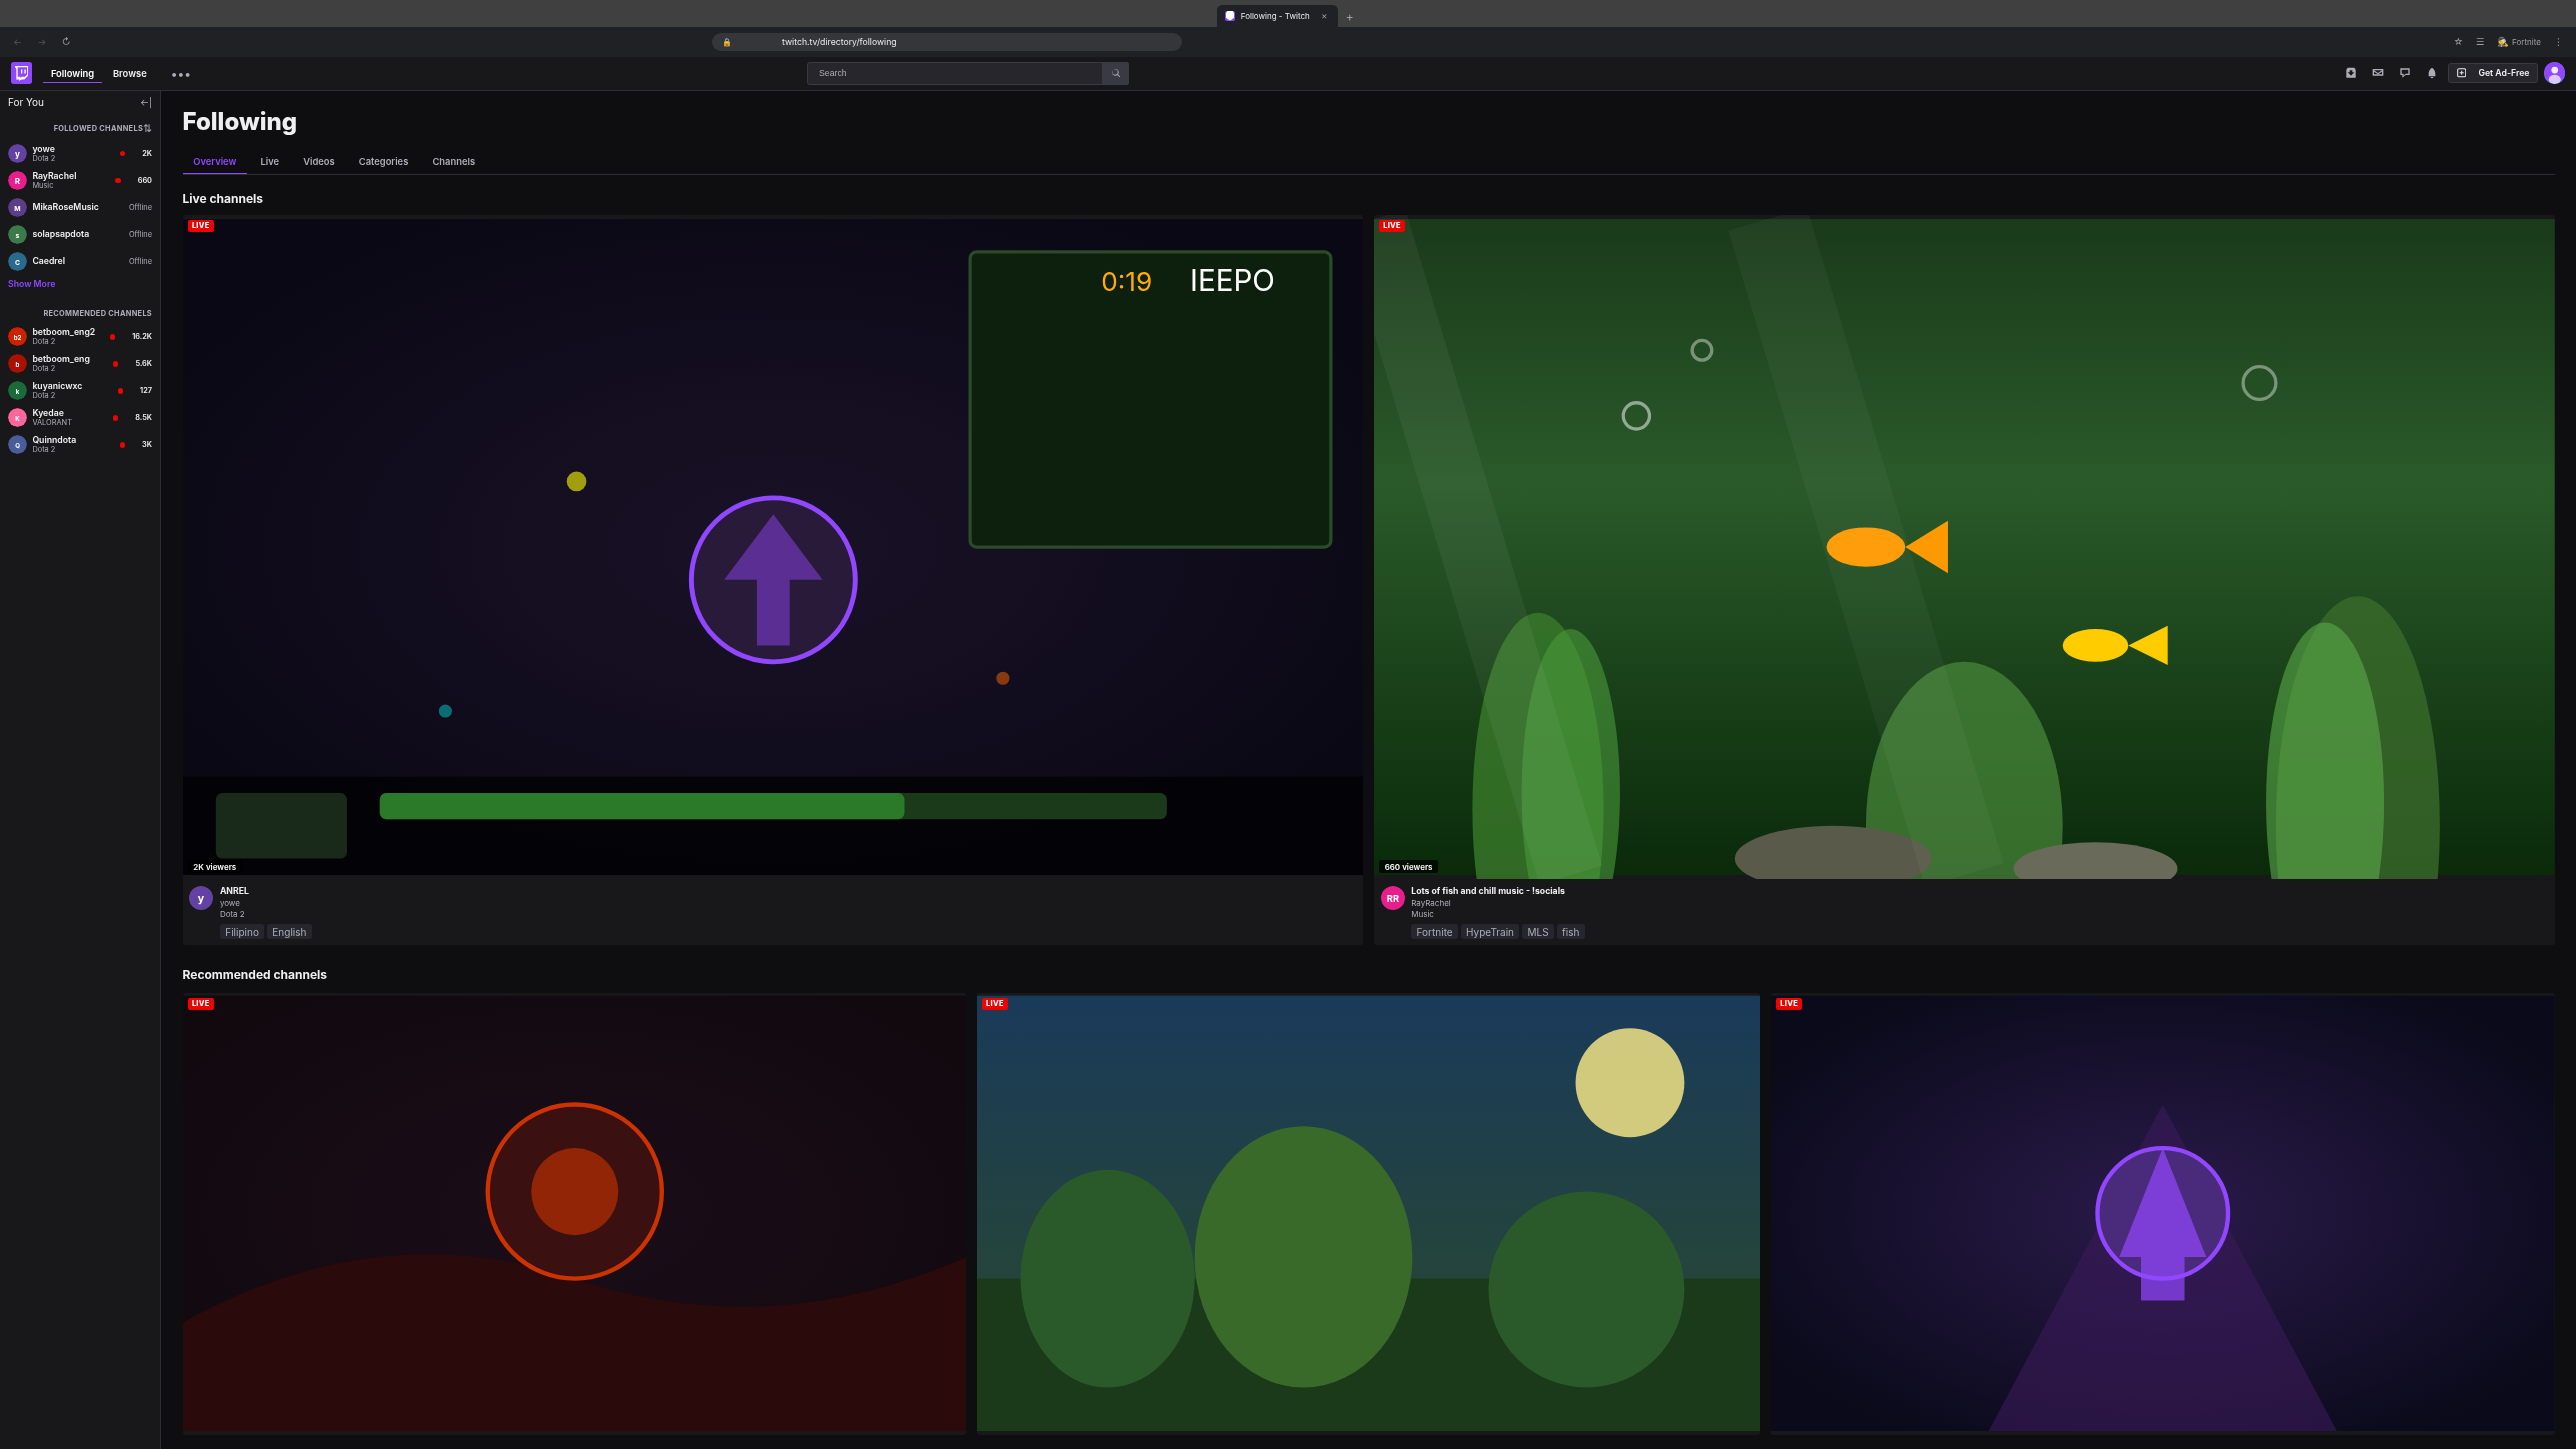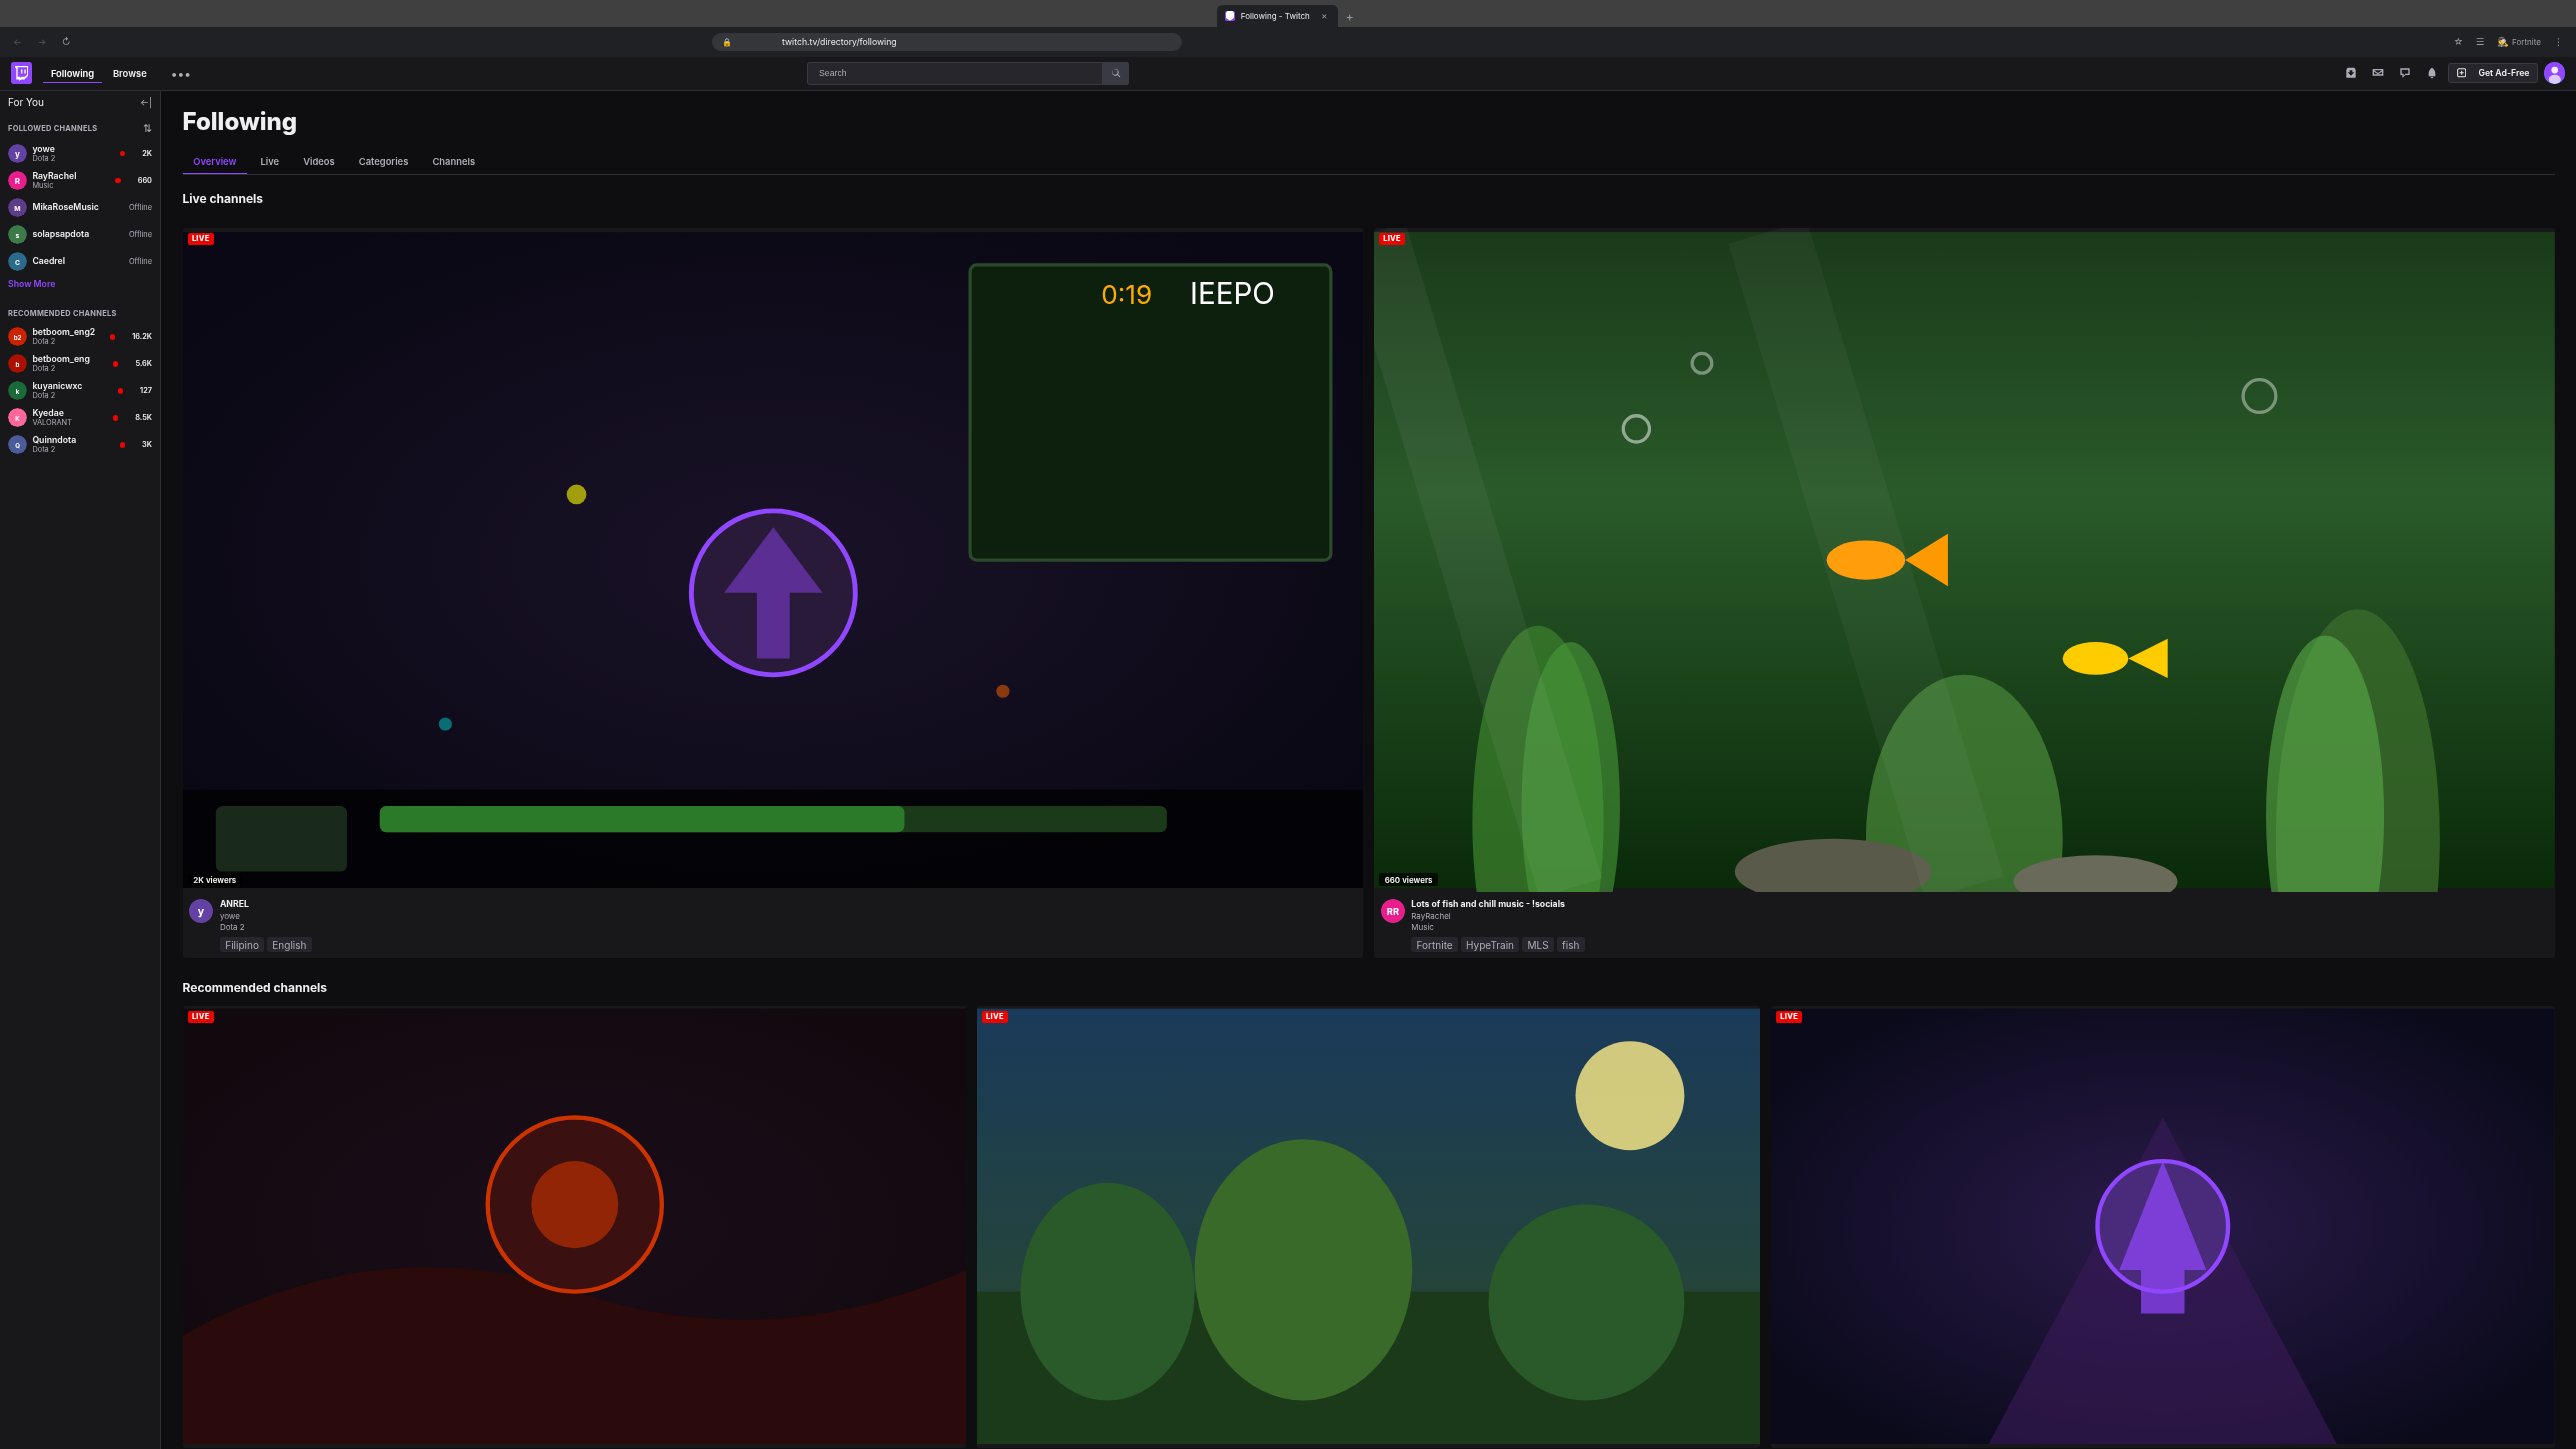--- a/index.html
+++ b/index.html
@@ -42,21 +42,21 @@
 
     
     .app-body { display: flex; flex: 1; overflow: hidden; }
 
     
     .sidebar { width: 161px; background: #18181b; border-right: 0.7px solid #2e2e35; display: flex; flex-direction: column; overflow-y: auto; flex-shrink: 0; padding-bottom: 10.7px; }
     .sidebar::-webkit-scrollbar { width: 2.7px; }
     .sidebar::-webkit-scrollbar-track { background: transparent; }
     .sidebar::-webkit-scrollbar-thumb { background: #3a3a45; border-radius: 1.3px; }
     .sidebar-section { padding: 5.4px 0; }
-    .sidebar-header { display: flex; align-items: center; justify-content: space-between; padding: 5.4px 8px; }
+    .sidebar-header { display: flex; align-items: center; justify-content: flex-end; padding: 5.4px 8px; }
     .sidebar-header-title { font-size: 7.4px; font-weight: 700; color: #adadb8; text-transform: uppercase; letter-spacing: 0.3px; }
     .sidebar-header-icon { color: #adadb8; font-size: 9.4px; cursor: pointer; }
     .sidebar-for-you { display: flex; align-items: center; justify-content: space-between; padding: 5.4px 8px 2.7px; }
     .sidebar-for-you-label { font-size: 10px; font-weight: 400; color: #efeff1; }
     .sidebar-sort-icon { color: #adadb8; font-size: 10.7px; cursor: pointer; }
     .sidebar-channel { display: flex; align-items: center; gap: 5.4px; padding: 4px 8px; cursor: pointer; }
     .channel-avatar { width: 19px; height: 19px; border-radius: 50%; flex-shrink: 0; overflow: hidden; }
     .channel-avatar svg { width: 19px; height: 19px; }
     .channel-info { flex: 1; min-width: 0; }
     .channel-name { font-size: 8.7px; font-weight: 600; color: #efeff1; white-space: nowrap; overflow: hidden; text-overflow: ellipsis; }
@@ -70,21 +70,21 @@
     
     .main-content { flex: 1; overflow-y: auto; background: #0e0e10; }
     .main-content::-webkit-scrollbar { width: 4px; }
     .main-content::-webkit-scrollbar-track { background: transparent; }
     .main-content::-webkit-scrollbar-thumb { background: #3a3a45; border-radius: 2px; }
     .content-inner { padding: 16px 21.5px; }
     .page-title { font-size: 24px; font-weight: 800; color: #efeff1; margin-bottom: 13.4px; }
     .tabs { display: flex; gap: 2.7px; margin-bottom: 16px; border-bottom: 0.7px solid #2e2e35; }
     .tab-item { padding: 6.7px 10.7px; font-size: 9.4px; font-weight: 600; color: #adadb8; cursor: pointer; border-bottom: 1.3px solid transparent; margin-bottom: -0.7px; }
     .tab-item.active { color: #9147ff; border-bottom-color: #9147ff; }
-    .section-title { font-size: 12px; font-weight: 700; color: #efeff1; margin-bottom: 22px; }
+    .section-title { font-size: 12px; font-weight: 700; color: #efeff1; margin-bottom: 9px; }
     .stream-grid { display: grid; grid-template-columns: repeat(2, 1fr); gap: 10.7px; margin-bottom: 21.5px; }
     .stream-card { background: #18181b; border-radius: 2.7px; overflow: hidden; cursor: pointer; }
     .stream-thumbnail { position: relative; width: 100%; aspect-ratio: 16/9; overflow: hidden; }
     .stream-thumbnail .thumb-bg { width: 100%; height: 100%; display: block; }
     .live-badge { position: absolute; top: 5.4px; left: 5.4px; background: #eb0400; color: white; font-size: 7.4px; font-weight: 800; padding: 1.3px 4px; border-radius: 2px; letter-spacing: 0.3px; }
     .viewer-count-badge { position: absolute; bottom: 6px; left: 5.4px; background: rgba(0,0,0,0.7); color: white; font-size: 8px; font-weight: 600; padding: 1.3px 5.4px; border-radius: 2px; }
     .stream-info { display: flex; gap: 6.7px; padding: 6.7px; }
     .stream-avatar { width: 24px; height: 24px; border-radius: 50%; flex-shrink: 0; overflow: hidden; background: #3a3a45; display: flex; align-items: center; justify-content: center; font-size: 9.4px; font-weight: bold; color: #efeff1; }
     .stream-details { flex: 1; }
     .stream-title { font-size: 8.7px; font-weight: 700; color: #efeff1; margin-bottom: 2px; }

